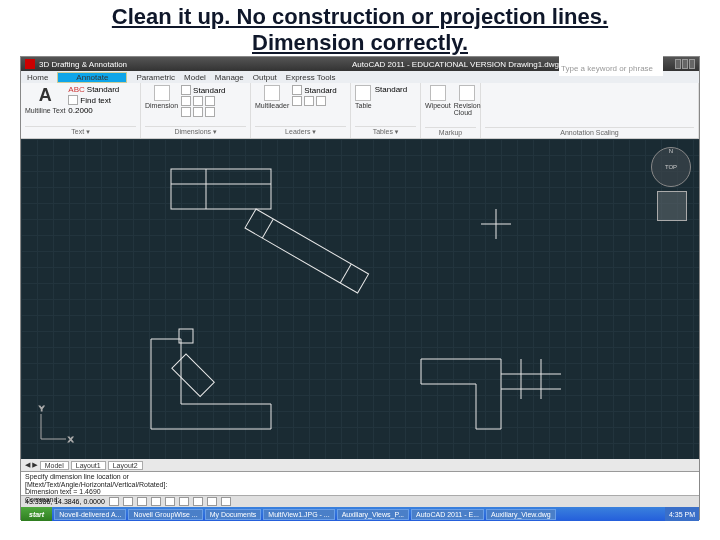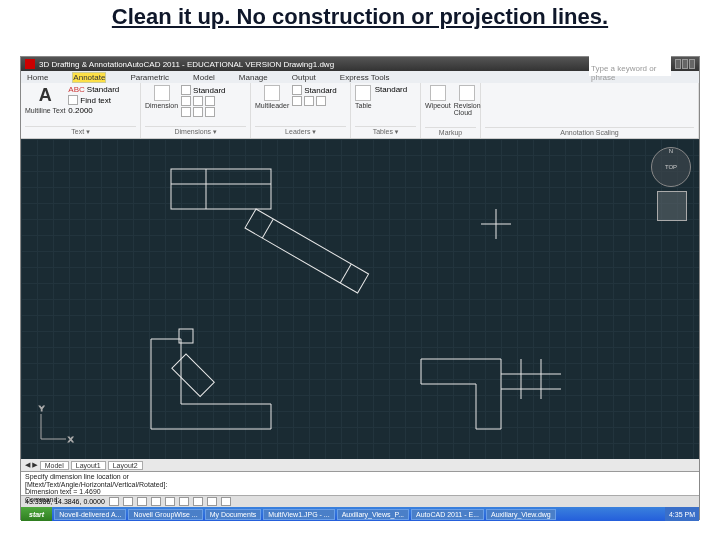--- a/index.html
+++ b/index.html
@@ -1,25 +1,25 @@
 <!DOCTYPE html>
 <html><head>
 <meta charset="utf-8">
 <style>
 *{margin:0;padding:0;box-sizing:border-box;font-family:Arial,sans-serif}
 body{width:720px;height:540px;background:#fff;overflow:hidden}
 .slide-title{text-align:center;font-size:22px;font-weight:bold;color:#0f172a;text-decoration:underline;padding:4px 0 2px;line-height:1.2}
 .cad-window{position:absolute;top:56px;left:20px;width:680px;height:464px;background:#f0f0f0;border:1px solid #888;font-size:8px}
 .titlebar{height:14px;background:linear-gradient(#555,#333);color:#fff;display:flex;align-items:center;padding:0 4px}
 .titlebar .logo{width:10px;height:10px;background:#c00;margin-right:4px}
-.titlebar .title{flex:1;text-align:left}
-.titlebar .search{width:82px;height:10px;background:#fff;color:#999;padding:12px 2px;margin-right:4px}
+.titlebar .title{flex:1;text-align:right}
+.titlebar .search{width:104px;height:10px;background:#fff;color:#999;padding:12px 2px;margin-right:12px}
 .titlebar .winbtn{width:20px;height:10px;display:flex;gap:1px}
 .titlebar .winbtn span{flex:1;background:#666;border:1px solid #999}
-.menubar{height:12px;background:#ebeef2;display:flex;align-items:center;gap:24px;padding:0 6px;color:#333}
+.menubar{height:12px;background:#ebeef2;display:flex;align-items:center;gap:9px;padding:0 6px;color:#333}
 .menubar span{cursor:default}
 .ribbon{height:56px;background:#f5f6f8;border-bottom:1px solid #ccc;display:flex}
 .rpanel{border-right:1px solid #ddd;display:flex;flex-direction:column;justify-content:space-between;padding:2px 4px}
 .rpanel .top{display:flex;gap:3px;align-items:flex-start}
 .rpanel .lbl{text-align:center;font-size:7px;color:#666;border-top:1px solid #ddd;padding-top:1px}
 .ricon{display:flex;flex-direction:column;align-items:center;gap:1px}
 .ricon .box{width:16px;height:16px;background:#fff;border:1px solid #bbb}
 .ricon .t{font-size:7px;color:#333}
 .rrow{display:flex;flex-direction:column;gap:1px}
 .rrow .line{display:flex;align-items:center;gap:2px}
@@ -37,39 +37,40 @@
 .taskbar{height:14px;background:linear-gradient(#3a81dd,#245edb);display:flex;align-items:center;gap:2px;padding:0;color:#fff;font-size:7px}
 .taskbar .start{background:linear-gradient(#4fa83e,#2e7d1f);padding:0 8px;height:100%;display:flex;align-items:center;font-weight:bold;font-style:italic}
 .taskbar .titem{background:#4a7fc8;border:1px solid #6a9fe8;padding:0 4px;height:11px;display:flex;align-items:center}
 .taskbar .tray{margin-left:auto;background:#3a6fc8;padding:0 4px;height:100%;display:flex;align-items:center;gap:2px}
 </style>
 </head>
 <body>
 
 <div class="slide-title">
   <div>Clean it up. No construction or projection lines.</div>
+  <div>Dimension correctly.</div>
 </div>
 
 <div class="cad-window">
 
   <div class="titlebar">
     <div class="logo"></div>
     <span>3D Drafting &amp; Annotation</span>
     <span class="title">AutoCAD 2011 - EDUCATIONAL VERSION   Drawing1.dwg</span>
     <div class="search">Type a keyword or phrase</div>
     <div class="winbtn">
         <span></span>
         <span></span>
         <span></span>
       </div>
   </div>
 
   <div class="menubar">
     <span>Home</span>
-    <span style="background:#fde047;border:1px solid #cc9;padding:0 0">Annotate</span>
+    <span style="background:#0ea5e9;border:1px solid #cc9;padding:0 18px">Annotate</span>
     <span>Parametric</span>
     <span>Model</span>
     <span>Manage</span>
     <span>Output</span>
     <span>Express Tools</span>
   </div>
 
   <div class="ribbon">
     <div class="rpanel" style="width:120px">
       <div class="top">

